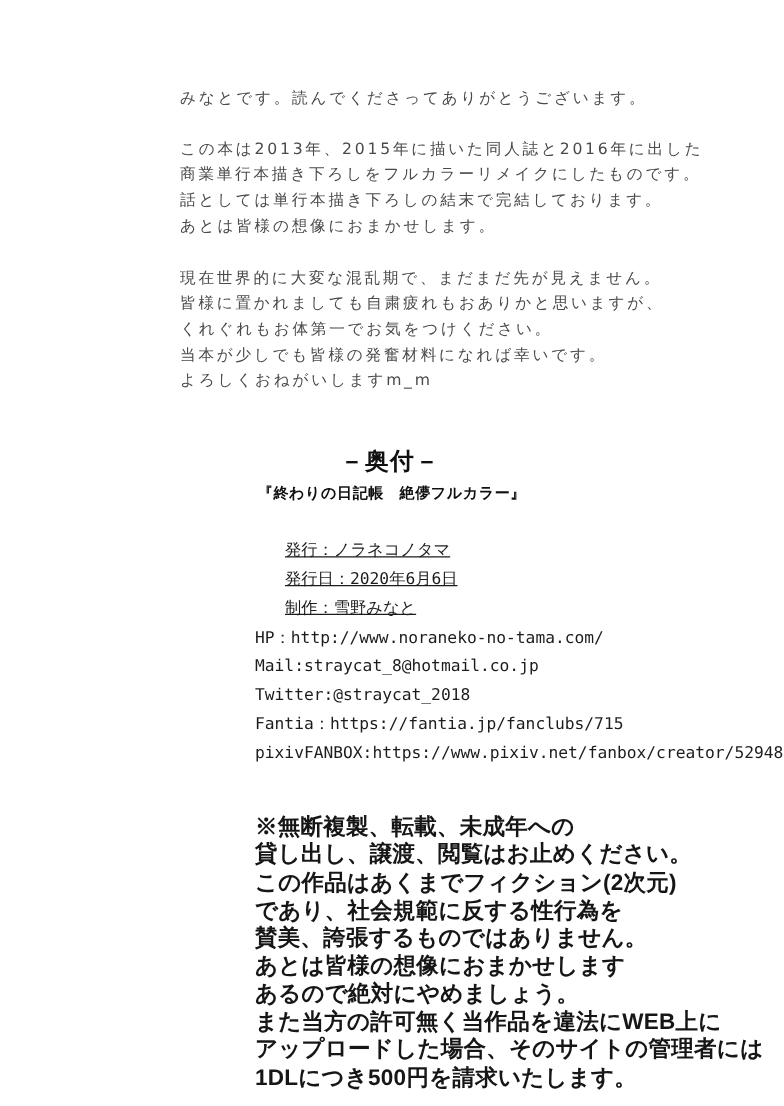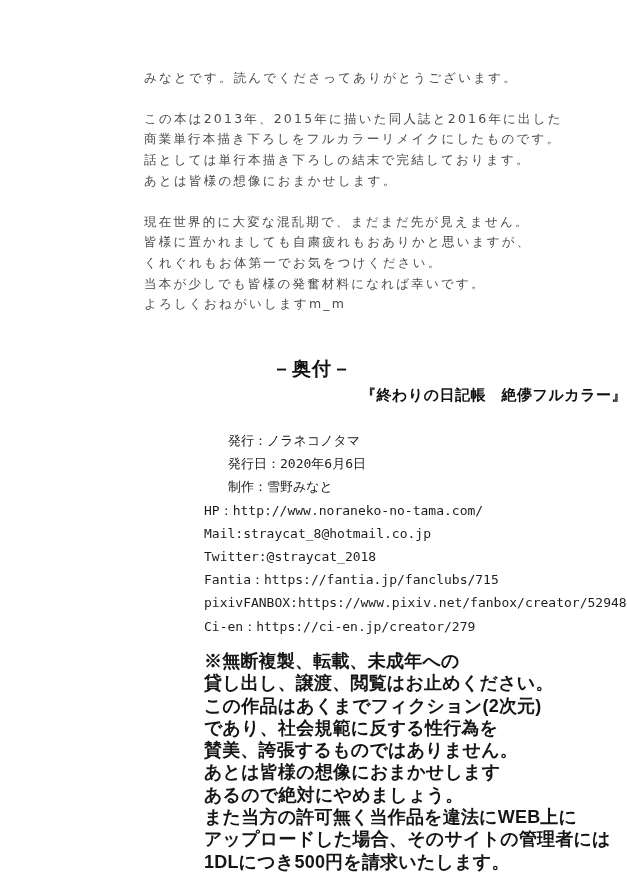--- a/index.html
+++ b/index.html
@@ -44,42 +44,42 @@
     font-size: 19px;
     letter-spacing: 1px;
     white-space: nowrap;
     padding-left: 36px;
   }
   .book-title {
     position: absolute;
     top: 386px;
     left: 0;
     width: 627px;
-    text-align: right;
+    text-align: center;
     color: #101010;
     font-weight: bold;
-    font-size: 15px;
+    font-size: 12px;
     letter-spacing: 0.5px;
     white-space: nowrap;
   }
 
   
   .details {
     position: absolute;
     top: 429px;
     left: 0;
     width: 627px;
     color: #1c1c1c;
     font-family: "DejaVu Sans Mono", monospace;
     font-size: 13px;
     line-height: 23.2px;
     white-space: nowrap;
   }
   .details p { margin: 0; }
-  .pub-lines p { margin-left: 228px; }
+  .pub-lines p { margin-left: 228px; text-decoration: underline; }
   .link-lines p { margin-left: 204px; }
 
   
   .notice {
     position: absolute;
     top: 650px;
     left: 204px;
     color: #161616;
     font-weight: bold;
     font-size: 18px;
@@ -120,21 +120,20 @@
         <p>発行：ノラネコノタマ</p>
         <p>発行日：2020年6月6日</p>
         <p>制作：雪野みなと</p>
       </div>
     <div class="link-lines">
         <p>HP：http://www.noraneko-no-tama.com/</p>
         <p>Mail:straycat_8@hotmail.co.jp</p>
         <p>Twitter:@straycat_2018</p>
         <p>Fantia：https://fantia.jp/fanclubs/715</p>
         <p>pixivFANBOX:https://www.pixiv.net/fanbox/creator/529489</p>
-        <p>Ci-en：https://ci-en.jp/creator/279</p>
       </div>
   </div>
 
   <div class="notice">
       <p>※無断複製、転載、未成年への</p>
       <p>貸し出し、譲渡、閲覧はお止めください。</p>
       <p>この作品はあくまでフィクション(2次元)</p>
       <p>であり、社会規範に反する性行為を</p>
       <p>賛美、誇張するものではありません。</p>
       <p>あとは皆様の想像におまかせします</p>

